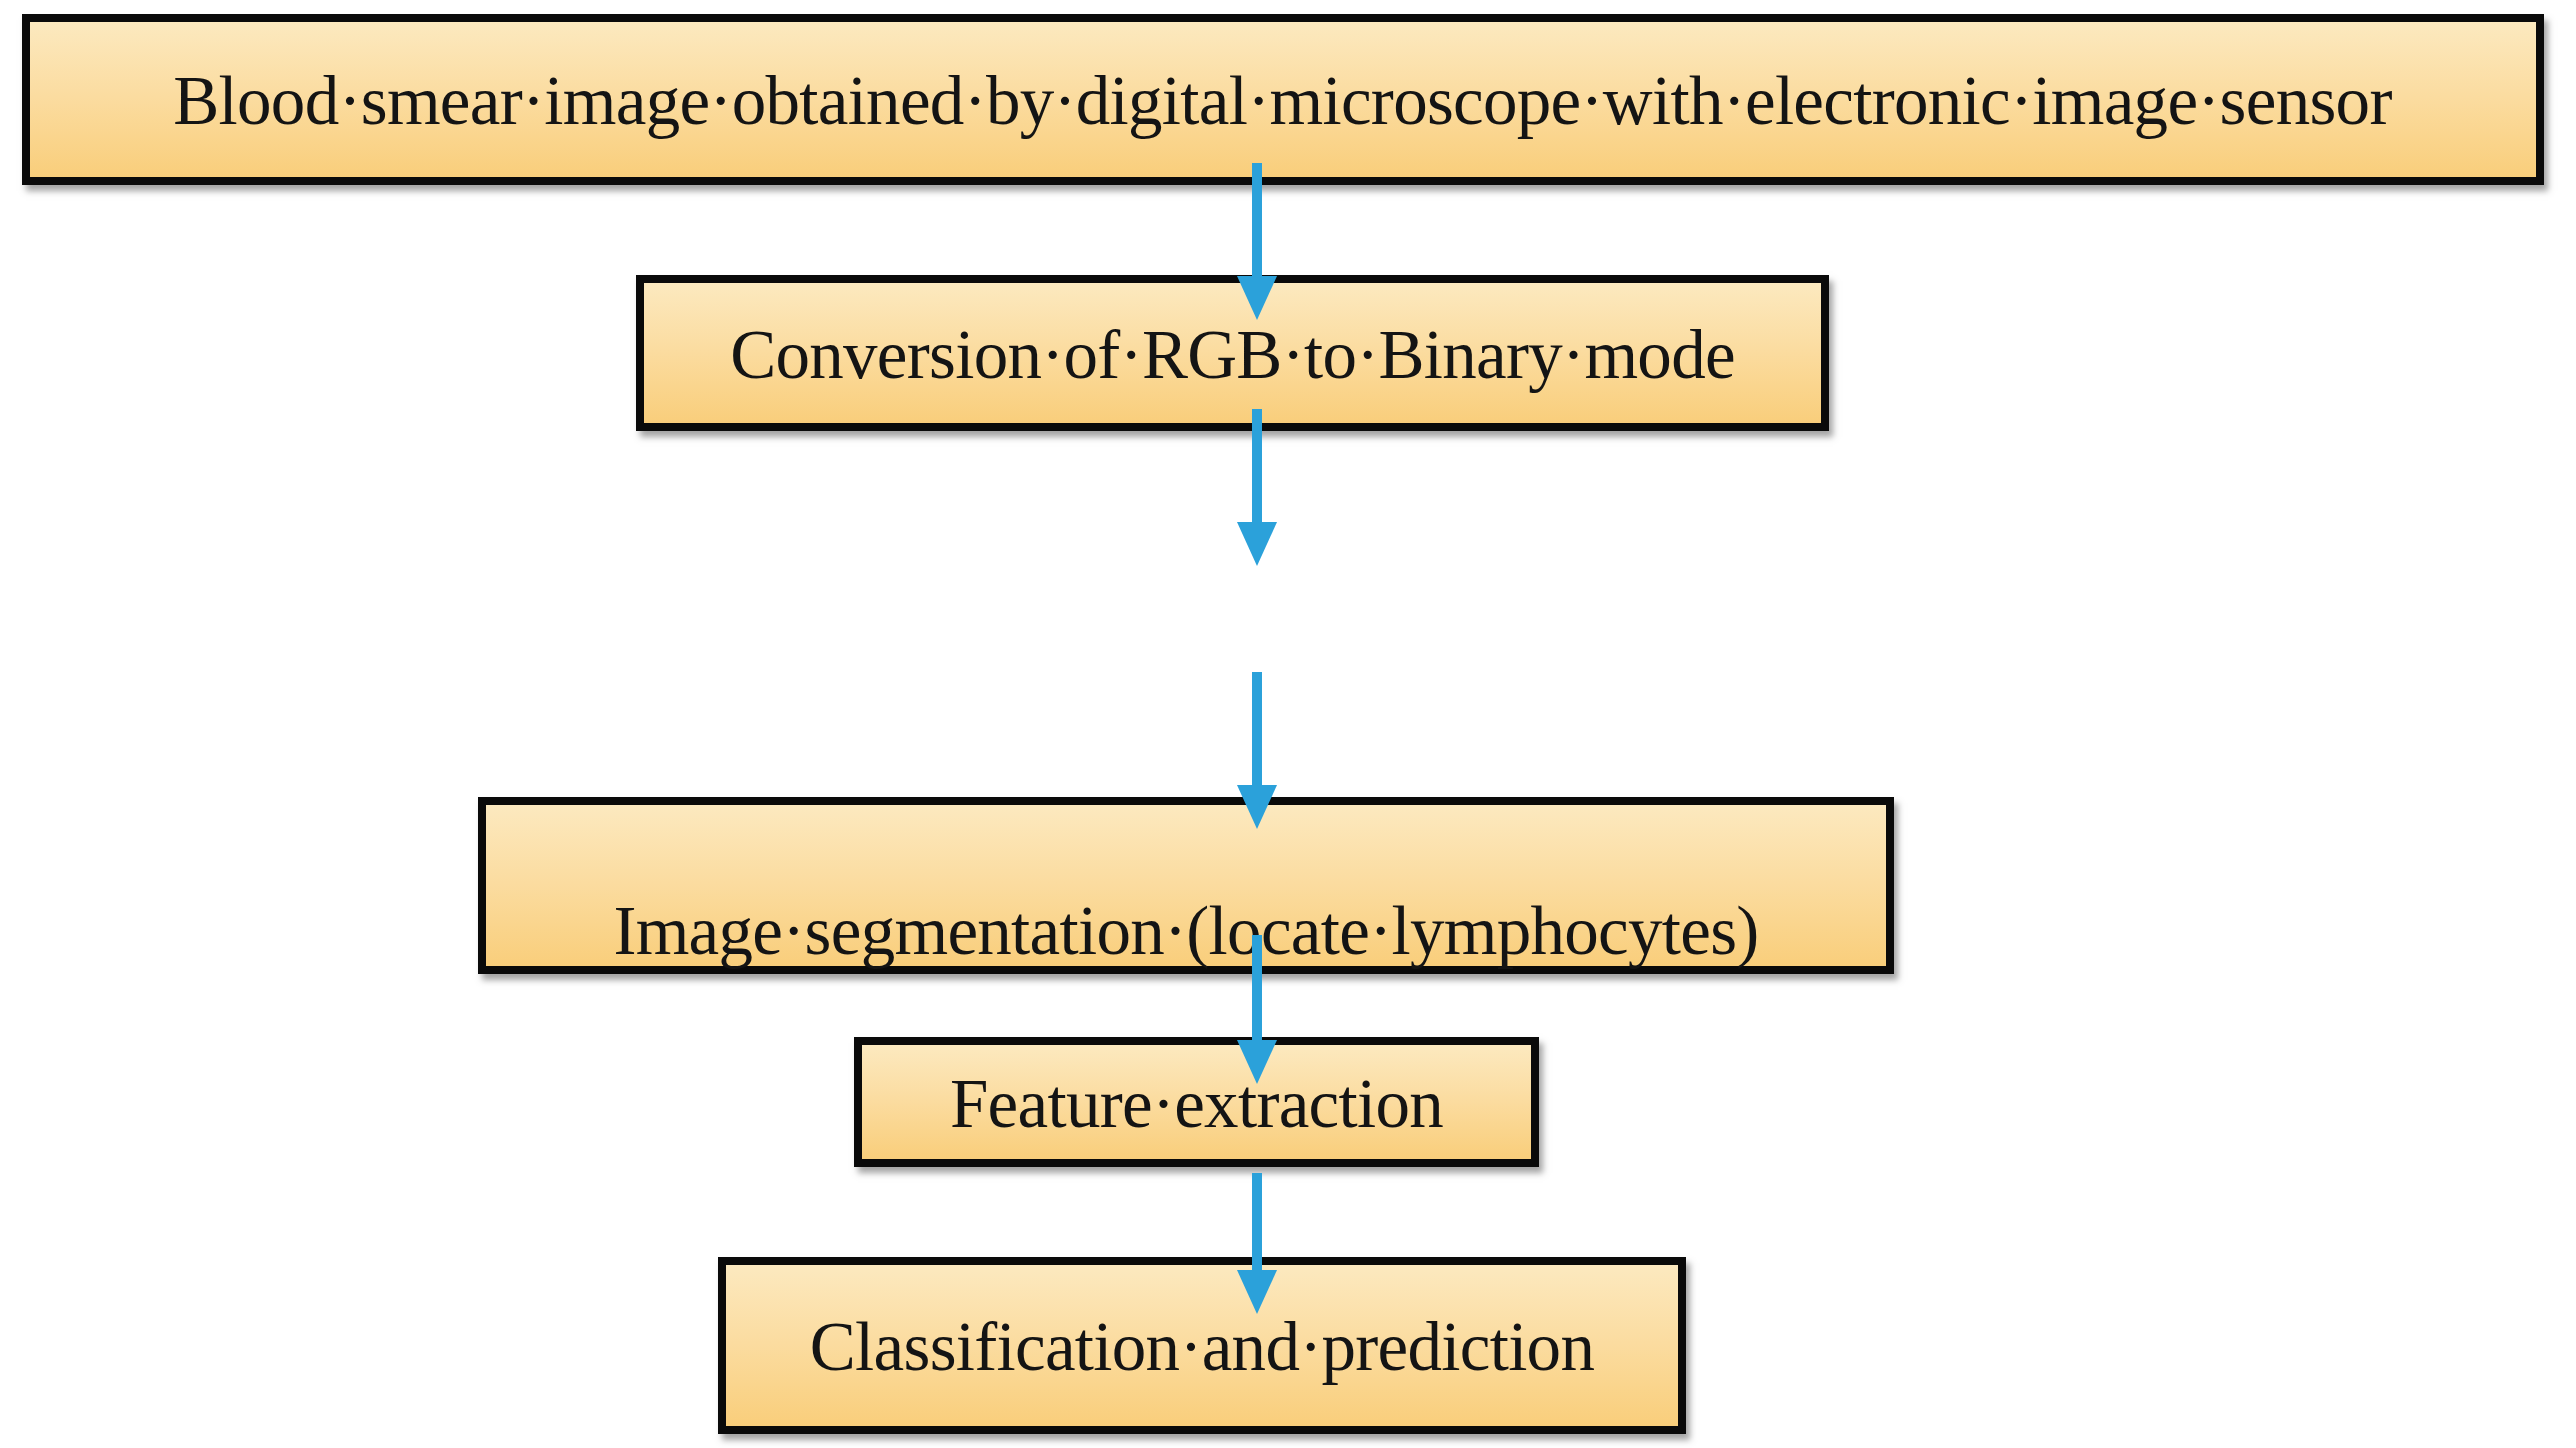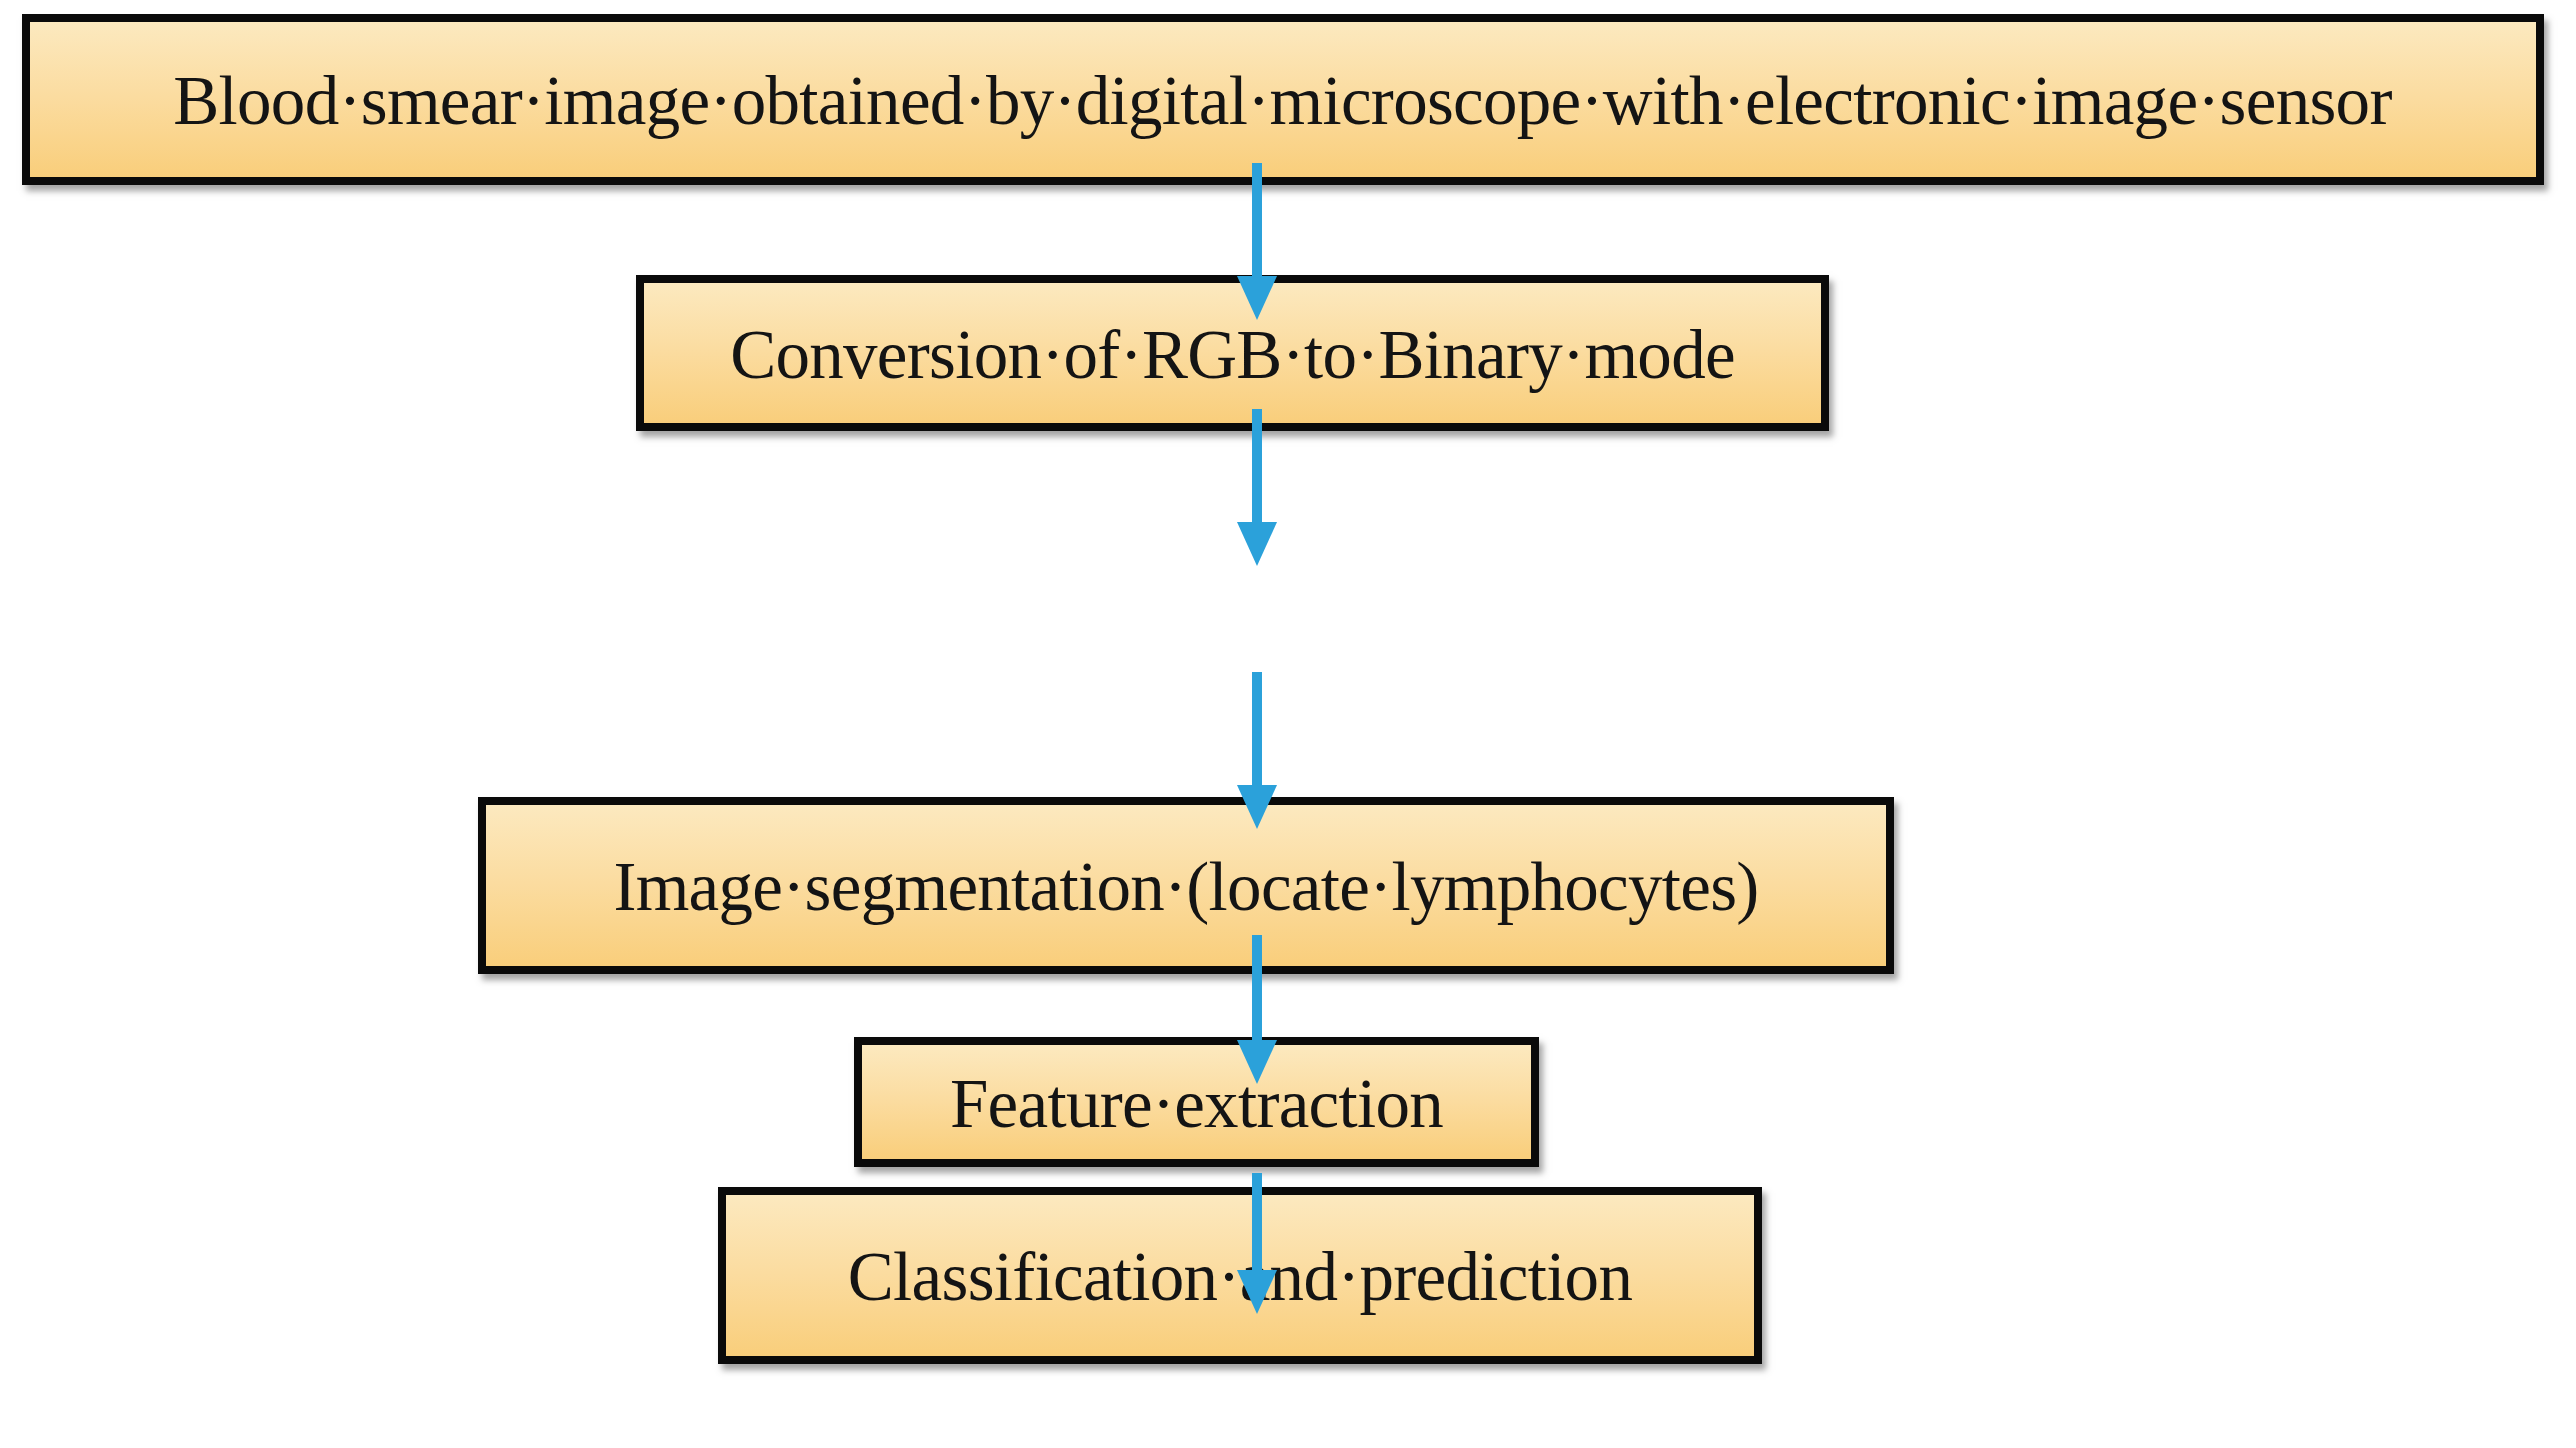--- a/index.html
+++ b/index.html
@@ -34,23 +34,23 @@
     letter-spacing: -0.7px;
     color: var(--text, #141414);
     white-space: nowrap;
     text-align: center;
     line-height: 1;
     padding-top: 4.3px;
   }
   .b1 { left: 21.5px;   top: 14.3px;   width: 2522px; height: 171px; }
   .b2 { left: 636px;  top: 275px;  width: 1193px; height: 156px; }
   .b3 { left: 438px;  top: 531px;  width: 1554px; height: 187px; }
-  .b4 { left: 478px;  top: 797px; width: 1416px; height: 177px; }
+  .b4 { left: 478px;  top: 797px; width: 1416px; height: 177px; align-items: flex-end; }
   .b5 { left: 854px; top: 1037px; width: 685px;  height: 130px; }
-  .b6 { left: 718px; top: 1187px; width: 1044px; height: 177px; }
+  .b6 { left: 718px; top: 1257px; width: 968px; height: 177px; }
 
   .arrow {
     position: absolute;
     left: 1237px;
     width: 40px;
     z-index: 3;
   }
   .arrow .shaft {
     width: 9.3px;
     margin: 0 auto;

